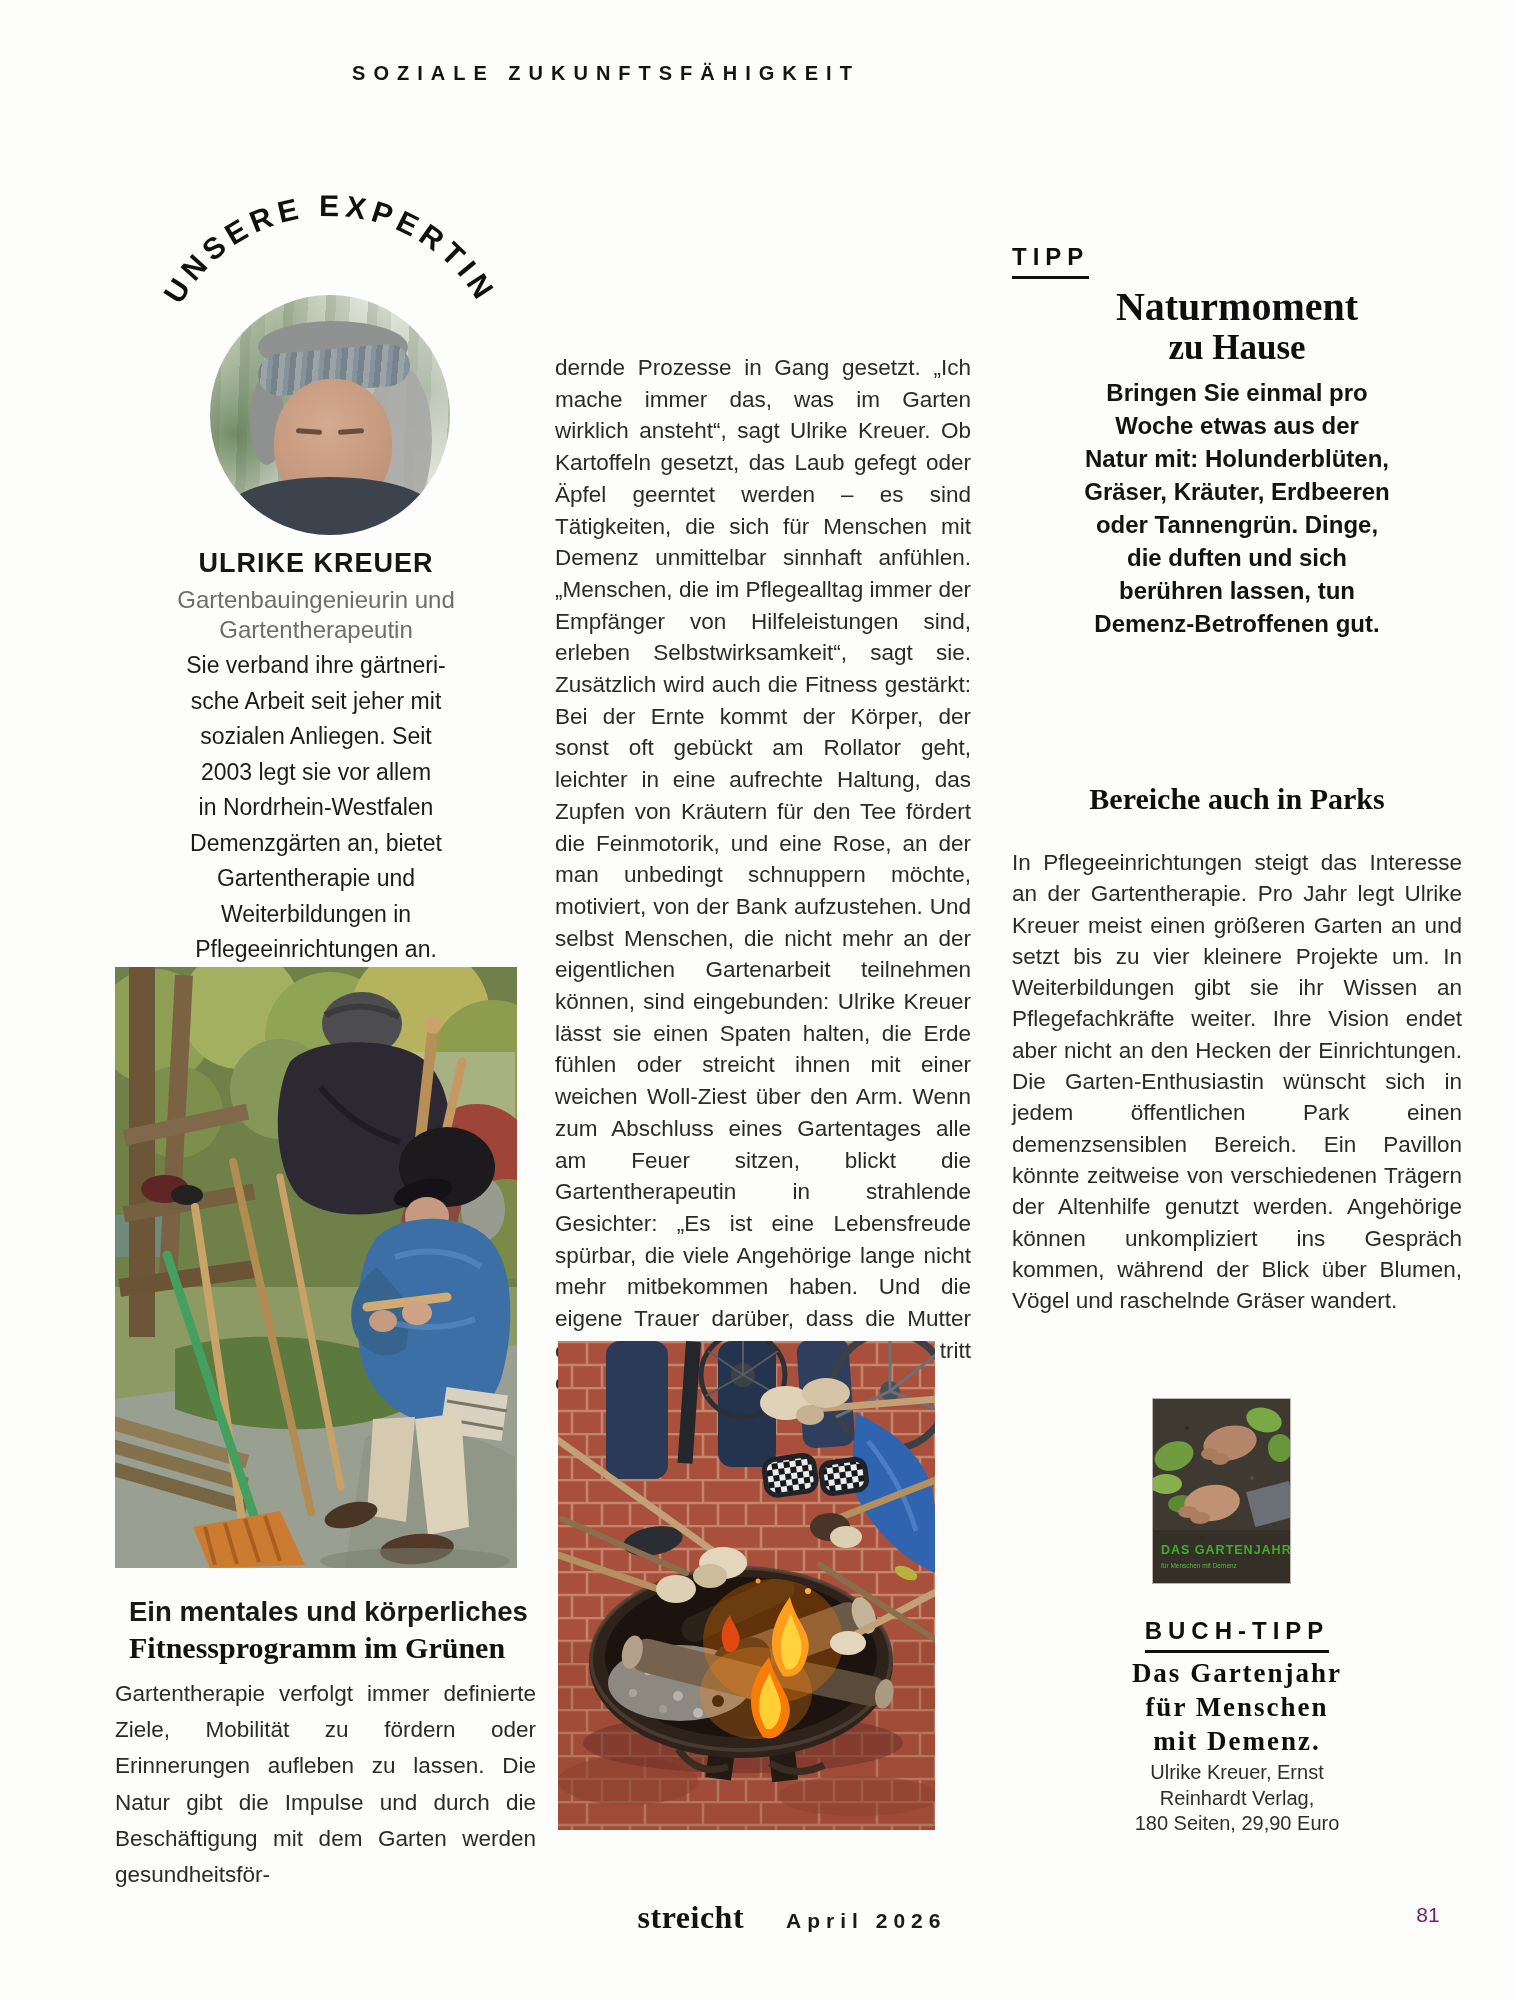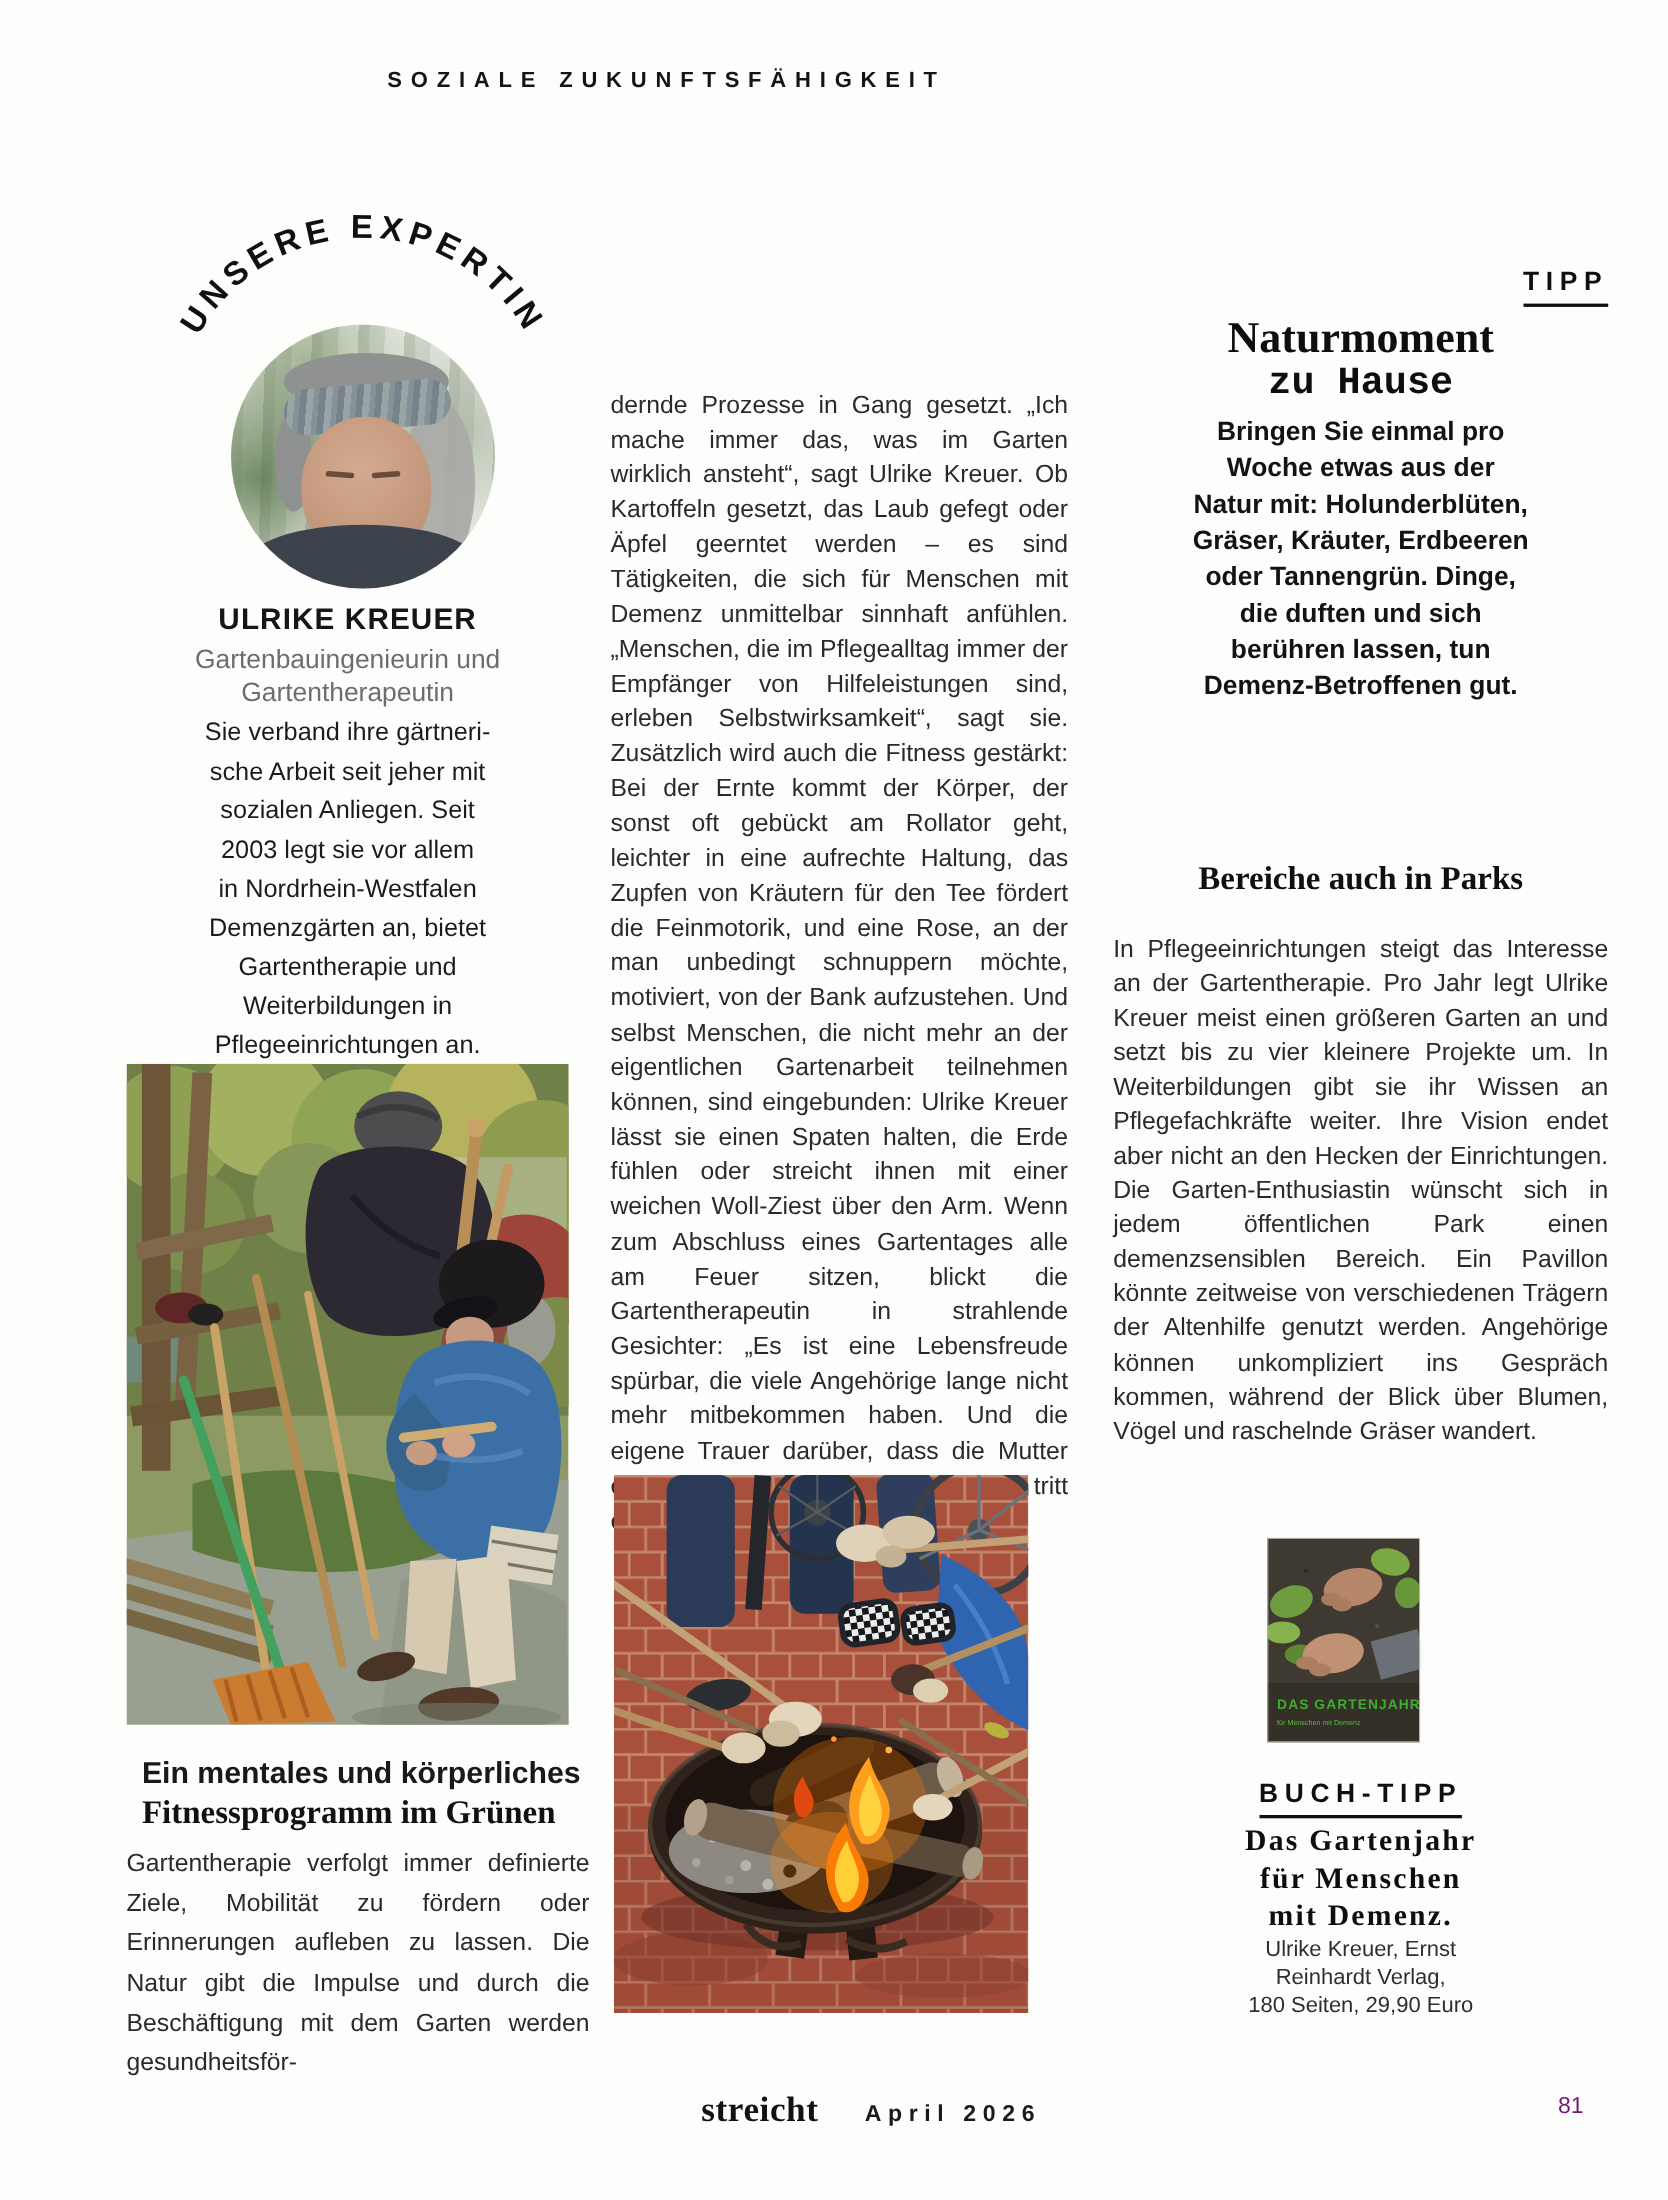--- a/index.html
+++ b/index.html
@@ -47,26 +47,26 @@
   .photo1 svg,.photo2 svg,.bookcover svg{display:block;}
 
   .fit-head{left:129px;top:1596px;width:432px;}
   .fit-head .l1{font-size:27.5px;font-weight:700;color:#191919;}
   .fit-head .l2{font-family:"Liberation Serif","DejaVu Serif",serif;font-size:30px;font-weight:700;margin-top:3px;color:#111;}
   .fit-para{left:115px;top:1676px;width:421px;font-size:22.5px;line-height:36.2px;color:#2a2a2a;}
 
   .main-para{left:555px;top:352px;width:416px;font-size:22.5px;line-height:31.7px;color:#2a2a2a;}
 
   .col3{left:1012px;width:450px;}
-  .tipp-label{top:243px;text-align:right;text-decoration:underline;}
+  .tipp-label{top:243px;text-align:left;text-decoration:underline;}
   .underline-label{display:inline-block;font-size:24px;font-weight:700;letter-spacing:6px;color:#0f0f0f;
     border-bottom:3px solid #0f0f0f;padding-bottom:5px;}
   .nat-title{top:286px;text-align:center;font-family:"Liberation Serif","DejaVu Serif",serif;font-weight:700;color:#0e0e0e;}
   .nat-title .l1{font-size:40px;line-height:42px;}
-  .nat-title .l2{font-size:35px;line-height:40px;font-family:Liberation Mono, monospace;}
+  .nat-title .l2{font-size:35px;line-height:40px;}
   .tip-text{top:376px;text-align:center;font-size:24px;font-weight:700;line-height:33px;color:#131313;}
 
   .vis-head{top:781px;text-align:center;}
   .vis-head .l1{font-size:27px;font-weight:700;color:#161616;}
   .vis-head .l2{font-family:"Liberation Serif","DejaVu Serif",serif;font-size:30px;font-weight:700;color:#101010;margin-top:1px;}
   .vis-para{top:847px;font-size:22.5px;line-height:31.3px;color:#2a2a2a;}
 
   .bookcover{left:1152px;top:1398px;width:139px;height:186px;}
   .buch-label{top:1617px;text-align:center;}
   .book-title{top:1656px;text-align:center;font-family:"Liberation Serif","DejaVu Serif",serif;

